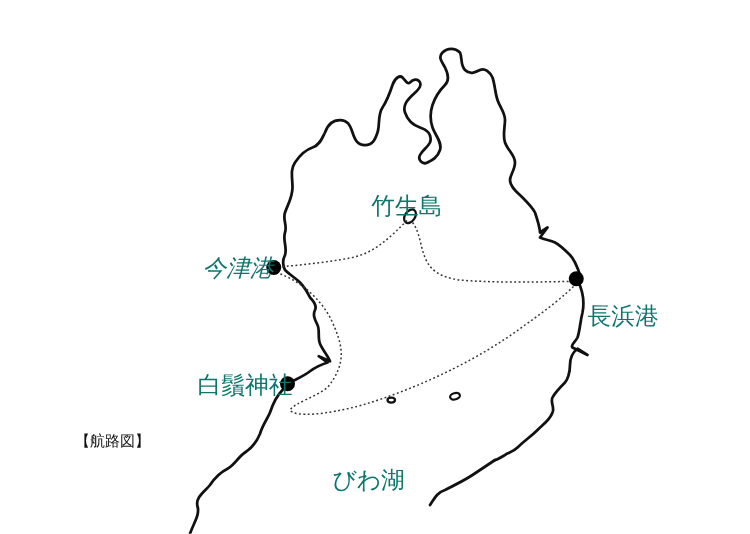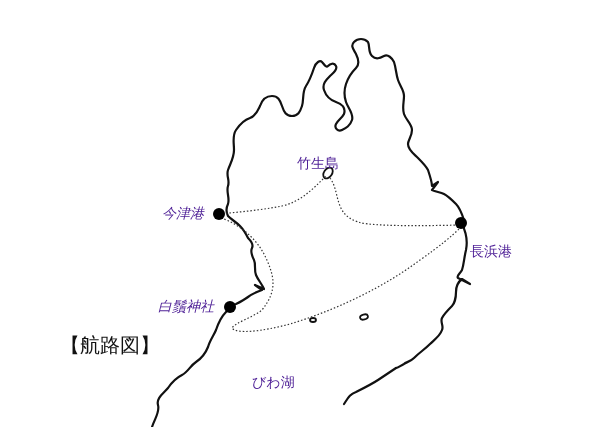--- a/index.html
+++ b/index.html
@@ -16,32 +16,33 @@
     }
     .map-svg {
       position: absolute;
       left: 0;
       top: 0;
       width: 600px;
       height: 427px;
     }
     .label {
       position: absolute;
-      font-size: 14px;
-      color: #4c1d95;
+      font-size: 19px;
+      color: #0f766e;
       white-space: nowrap;
       line-height: 1;
       letter-spacing: 0px;
     }
     .title-label {
       position: absolute;
-      font-size: 20px;
+      font-size: 12px;
       color: #111111;
       white-space: nowrap;
       line-height: 1;
+      margin-top: 12px;
     }
   </style>
 </head>
 <body>
 
 <svg class="map-svg" viewBox="0 0 600 427" xmlns="http://www.w3.org/2000/svg">
 
   <path d="M 152 427 C 155 418, 160 412, 158 405 C 156 398, 164 393, 168 388 C 172 382, 176 378, 182 375 C 188 372, 190 366, 196 362 C 202 358, 206 352, 208 347 C 210 340, 214 335, 216 330 C 218 324, 222 316, 226 312 C 230 308, 232 305, 236 304 C 240 302, 244 300, 248 297 C 252 294, 256 292, 262 290 L 255 285 L 264 289 C 262 284, 258 280, 256 275 C 254 270, 256 264, 254 260 C 252 256, 250 252, 252 248 C 254 244, 250 240, 248 238 C 246 234, 244 230, 240 226 C 236 222, 232 220, 228 216 C 226 212, 226 208, 228 204 C 230 198, 226 192, 228 186 C 230 180, 226 176, 228 170 C 230 164, 234 158, 234 150 C 234 142, 232 136, 236 130 C 240 124, 244 120, 250 118 C 256 116, 258 110, 260 106 C 262 100, 266 96, 272 96 C 278 96, 280 100, 282 106 C 284 112, 286 116, 292 116 C 298 116, 300 112, 302 106 C 304 100, 302 92, 306 86 C 310 80, 312 74, 314 68 C 316 62, 320 60, 322 62 C 324 64, 326 68, 328 66 C 330 64, 334 62, 336 66 C 338 70, 332 74, 330 76 C 326 80, 322 84, 324 90 C 326 96, 330 100, 336 102 C 342 104, 346 108, 344 114 C 342 118, 338 120, 336 124 C 334 128, 338 132, 342 130 C 346 128, 350 126, 352 120 C 354 114, 348 108, 346 102 C 344 96, 344 90, 346 84 C 348 78, 352 72, 356 68 C 360 64, 358 58, 356 54 C 354 50, 350 46, 354 42 C 358 38, 364 38, 368 42 C 370 46, 368 52, 372 56 C 376 60, 380 58, 384 56 C 388 54, 392 58, 394 62 C 396 68, 396 74, 398 80 C 400 86, 404 90, 404 96 C 404 102, 402 108, 404 114 C 406 120, 412 124, 412 130 C 412 136, 408 140, 408 144 C 408 150, 414 154, 418 158 C 422 162, 426 166, 428 170 C 430 176, 432 182, 432 186 L 438 182 L 432 190 C 436 192, 440 192, 444 194 C 448 196, 452 200, 456 204 C 460 208, 462 214, 464 220" fill="none" stroke="#111111" stroke-width="2.2" stroke-linejoin="round" stroke-linecap="round"></path>
 
   <path d="M 462 224 C 466 232, 468 240, 466 250 C 464 258, 464 264, 462 270 C 460 274, 456 276, 458 278 C 462 280, 466 282, 470 284 L 462 279 C 458 282, 456 286, 456 292 C 456 298, 454 304, 452 306 C 448 310, 444 314, 442 318 C 440 322, 444 326, 442 330 C 440 336, 434 340, 430 344 C 424 350, 420 352, 414 358 C 410 362, 406 362, 404 364 C 400 366, 398 368, 396 368" fill="none" stroke="#111111" stroke-width="2.2" stroke-linejoin="round" stroke-linecap="round"></path>
@@ -58,15 +59,15 @@
   <path d="M 221 218 C 240 224, 258 240, 266 258 C 274 276, 278 290, 262 310 C 252 318, 236 322, 232 328 C 236 334, 260 332, 290 324 C 330 312, 380 290, 420 260 C 440 246, 452 236, 460 228" fill="none" stroke="#333333" stroke-width="1.2" stroke-dasharray="1.5 2"></path>
 
   <circle cx="219" cy="214" r="6" fill="#000000"></circle>
   <circle cx="461" cy="223" r="6" fill="#000000"></circle>
   <circle cx="230" cy="307" r="6" fill="#000000"></circle>
 </svg>
 
 <div class="label" style="left: 297px; top: 156px;">竹生島</div>
 <div class="label" style="left: 162px; top: 206px; font-style: italic;">今津港</div>
 <div class="label" style="left: 470px; top: 216px; margin-top: 28px;">長浜港</div>
-<div class="label" style="left: 158px; top: 299px; font-style: italic;">白鬚神社</div>
+<div class="label" style="left: 158px; top: 299px;">白鬚神社</div>
 <div class="title-label" style="left: 60px; top: 335px;">【航路図】</div>
-<div class="label" style="left: 252px; top: 375px; text-align: center;">びわ湖</div>
+<div class="label" style="left: 266px; top: 375px; text-align: center;">びわ湖</div>
 
 </body></html>

